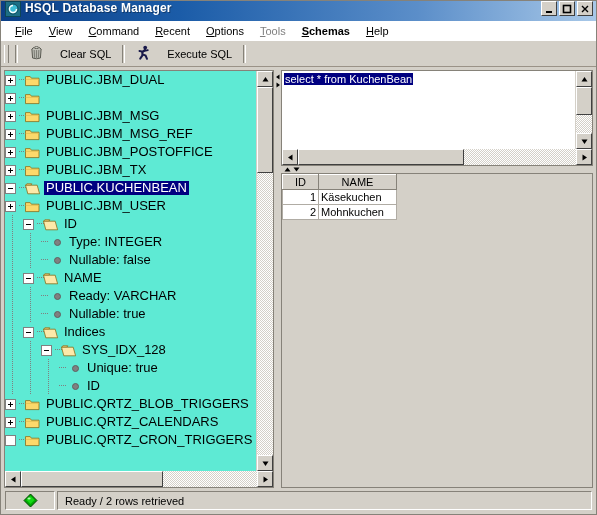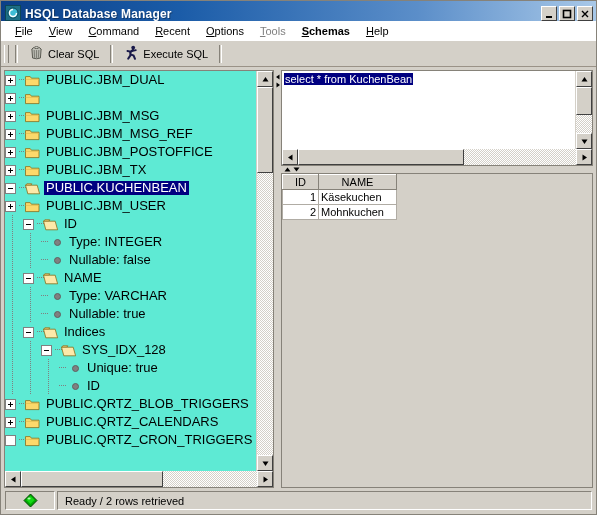--- a/index.html
+++ b/index.html
@@ -15,21 +15,21 @@
     background:#d4d0c8;
     border:1px solid #868279;
     box-sizing:border-box;
     display:flex;flex-direction:column;
   }
   
   .titlebar{
     height:20px;flex:0 0 20px;
     background:linear-gradient(to bottom,#0a246a 0%,#2a5fc0 48%,#3f7fd8 52%,#a6caf0 100%);
     background:#4a6fa5;
-    display:flex;align-items:flex-end;
+    display:flex;align-items:flex-start;
     padding:0 2px;
     position:relative;
     box-sizing:border-box;
   }
   .tb-grad{
     position:absolute;left:0;top:0;right:0;bottom:0;
     background:linear-gradient(to right,#0b3f87 0%,#1b5ca8 30%,#5b8ec9 70%,#a8c8e8 100%);
   }
   .tb-icon{
     position:relative;z-index:2;
@@ -81,21 +81,21 @@
     display:flex;align-items:center;
     padding-left:3px;
     border-bottom:1px solid #9a9287;
     box-sizing:border-box;
   }
   .tb-grip{
     width:3px;height:18px;margin-right:3px;
     border-left:1px solid #fff;border-right:1px solid #868279;
   }
   .tbutton{
-    display:flex;align-items:center;gap:4px;
+    display:flex;align-items:center;gap:16px;
     padding:2px 7px;height:20px;box-sizing:border-box;
     font-size:11px;color:#000;background:transparent;border:1px solid transparent;
   }
   .tsep{width:1px;height:18px;border-left:1px solid #868279;border-right:1px solid #ffffff;margin:0 3px;}
   
   .content{
     flex:1 1 auto;display:flex;
     padding:3px 3px 0 3px;box-sizing:border-box;
     min-height:0;
   }
@@ -470,21 +470,21 @@
             </div>
             <div class="tnode">
               <span class="indent" style="width: 36px; position: relative;">
                 <span class="vline" style="left: 7px;"></span>
                 <span class="vline" style="left: 25px;"></span>
               </span>
               <span class="dots"></span>
               <span class="bullet">
                 <i></i>
               </span>
-              <span class="lbl">Type: VARCHAR</span>
+              <span class="lbl">Ready: VARCHAR</span>
             </div>
             <div class="tnode">
               <span class="indent" style="width: 36px; position: relative;">
                 <span class="vline" style="left: 7px;"></span>
                 <span class="vline" style="left: 25px;"></span>
               </span>
               <span class="dots"></span>
               <span class="bullet">
                 <i></i>
               </span>

